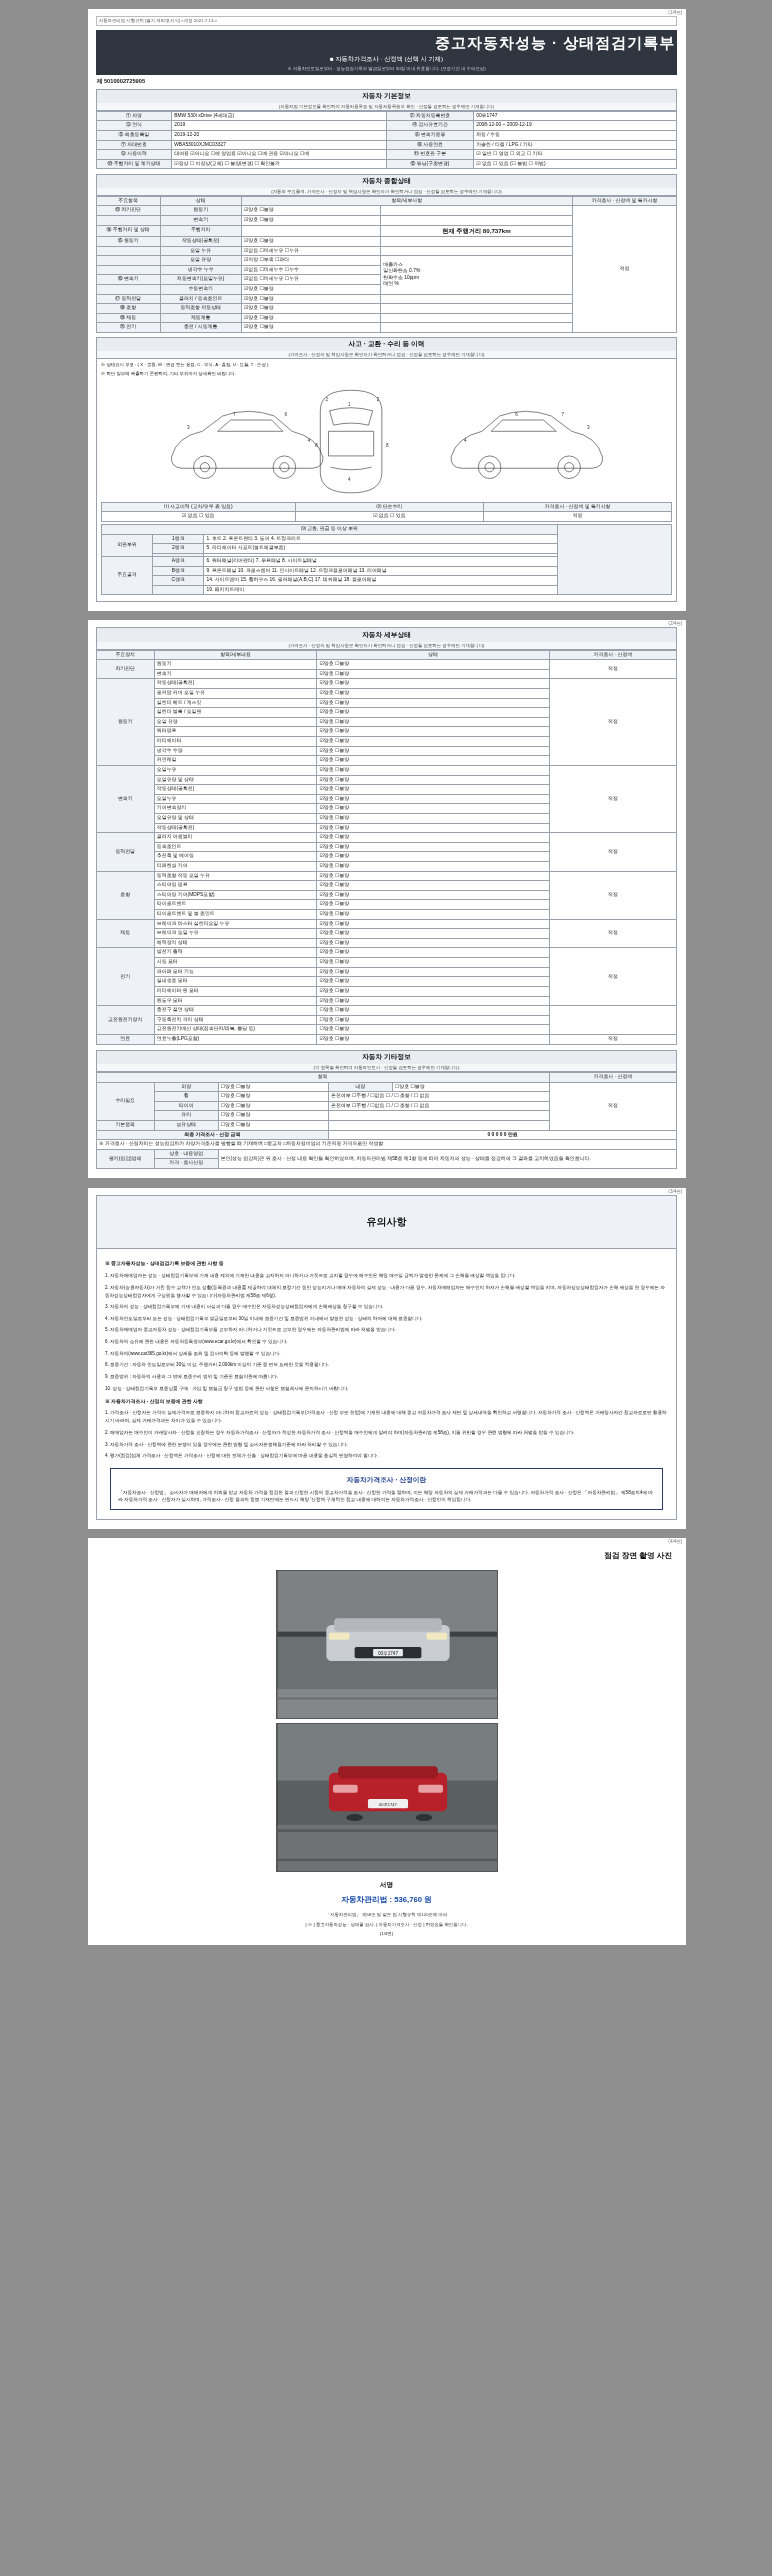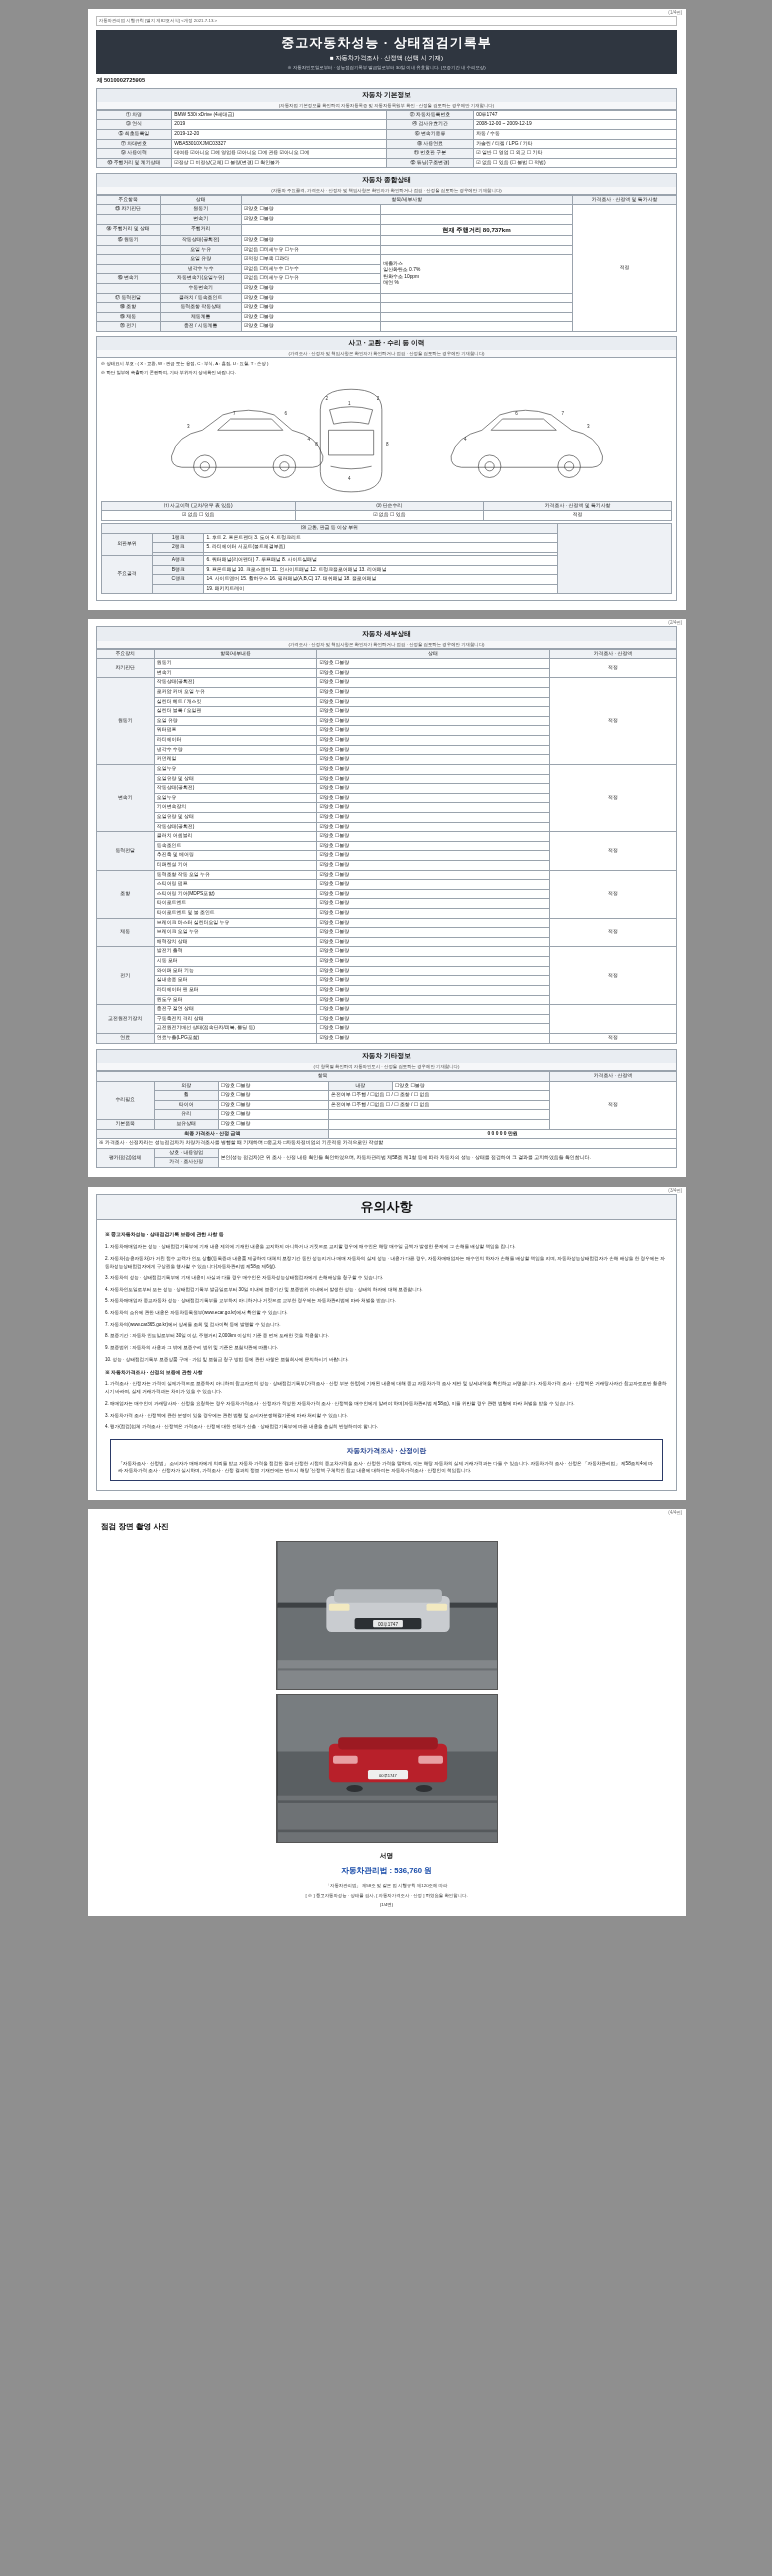--- a/index.html
+++ b/index.html
@@ -24,21 +24,21 @@
     position:absolute; top:1px; right:3.1px;
     font-size:4.6px; color:#777;
   }
   .tiny-note {
     font-size:4.4px; color:#555; border:0.5px solid #bbb; padding:1px 2.1px;
     margin-bottom:3.1px; line-height:1.35;
   }
   .title-bar {
     background:#2f3640; color:#fff; text-align:center; padding:4.1px 2.1px 4.6px 2.1px;
   }
-  .title-bar .t1 { font-size:13px; font-weight:bold; letter-spacing:1px; }
+  .title-bar .t1 { font-size:15px; font-weight:bold; letter-spacing:1px;text-align:right; }
   .title-bar .t2 { font-size:6.2px; margin-top:2.1px; }
   .title-bar .t3 { font-size:4.4px; margin-top:2.1px; color:#cdd3da; }
   .docnum { font-size:5.7px; font-weight:bold; margin:3.1px 0 2.1px 1px; }
 
   .sec-head {
     background:#e9edf2; border:0.5px solid #9aa3ad; border-bottom:none;
     text-align:center; padding:2.1px; font-size:6.7px; font-weight:bold;
   }
   .sec-sub {
     background:#f6f7f9; border:0.5px solid #9aa3ad; border-top:none;
@@ -53,29 +53,29 @@
   .lbl { background:#eef1f5; text-align:center; }
   .ctr { text-align:center; }
   .b { font-weight:bold; }
   .sm { font-size:4.4px; }
   .xsm { font-size:4px; }
 
   .diagram-wrap { border:0.5px solid #9aa3ad; border-top:none; padding:3.1px 4.1px 5.2px 4.1px; }
   .legend-row { font-size:4.4px; margin-bottom:2.1px; line-height:1.5; }
   .car-canvas { text-align:center; }
 
-  .notice-title { text-align:center; font-size:13px; font-weight:bold; padding:3px; border:0.5px solid #9aa3ad; background:#eef1f5;}
+  .notice-title { text-align:center; font-size:10px; font-weight:bold; padding:19px; border:0.5px solid #9aa3ad; background:#eef1f5;}
   .notice-body { border:0.5px solid #9aa3ad; border-top:none; padding:6.2px 8.2px; font-size:4.6px; line-height:1.75; }
   .notice-body p { margin:0 0 3.6px 0; }
   .notice-body .h { font-weight:bold; margin:5.2px 0 3.1px 0; font-size:4.9px; }
   .warnbox { border:1px solid #2b3a67; margin:7.2px 5.2px 2.1px 5.2px; padding:5.2px 7.2px; }
   .warnbox .wt { text-align:center; color:#1b3a8a; font-weight:bold; font-size:6.7px; margin-bottom:3.1px; }
   .warnbox .wb { font-size:4.6px; line-height:1.7; }
 
-  .photo-title { text-align:left; font-size:7.7px; font-weight:bold; padding:5.2px; }
+  .photo-title { text-align:right; font-size:7.7px; font-weight:bold; padding:5.2px; }
   .photo { width:222px; height:149px; margin:4.1px auto; position:relative; overflow:hidden; background:#2b2b2b; border:0.5px solid #555;}
   .sign-bar { text-align:center; font-size:6.7px; font-weight:bold; padding:5.2px 0 2.1px 0; }
   .price-line { text-align:center; font-size:7.7px; color:#1549a8; font-weight:bold; padding:3.1px 0 5.2px 0; }
   .foot-note { text-align:center; font-size:4.4px; color:#333; line-height:1.6; padding-bottom:3.1px;}
   .bottom-strip { text-align:center; font-size:4.4px; color:#222; }
 </style>
 </head>
 <body>
 
 <div class="page first">

